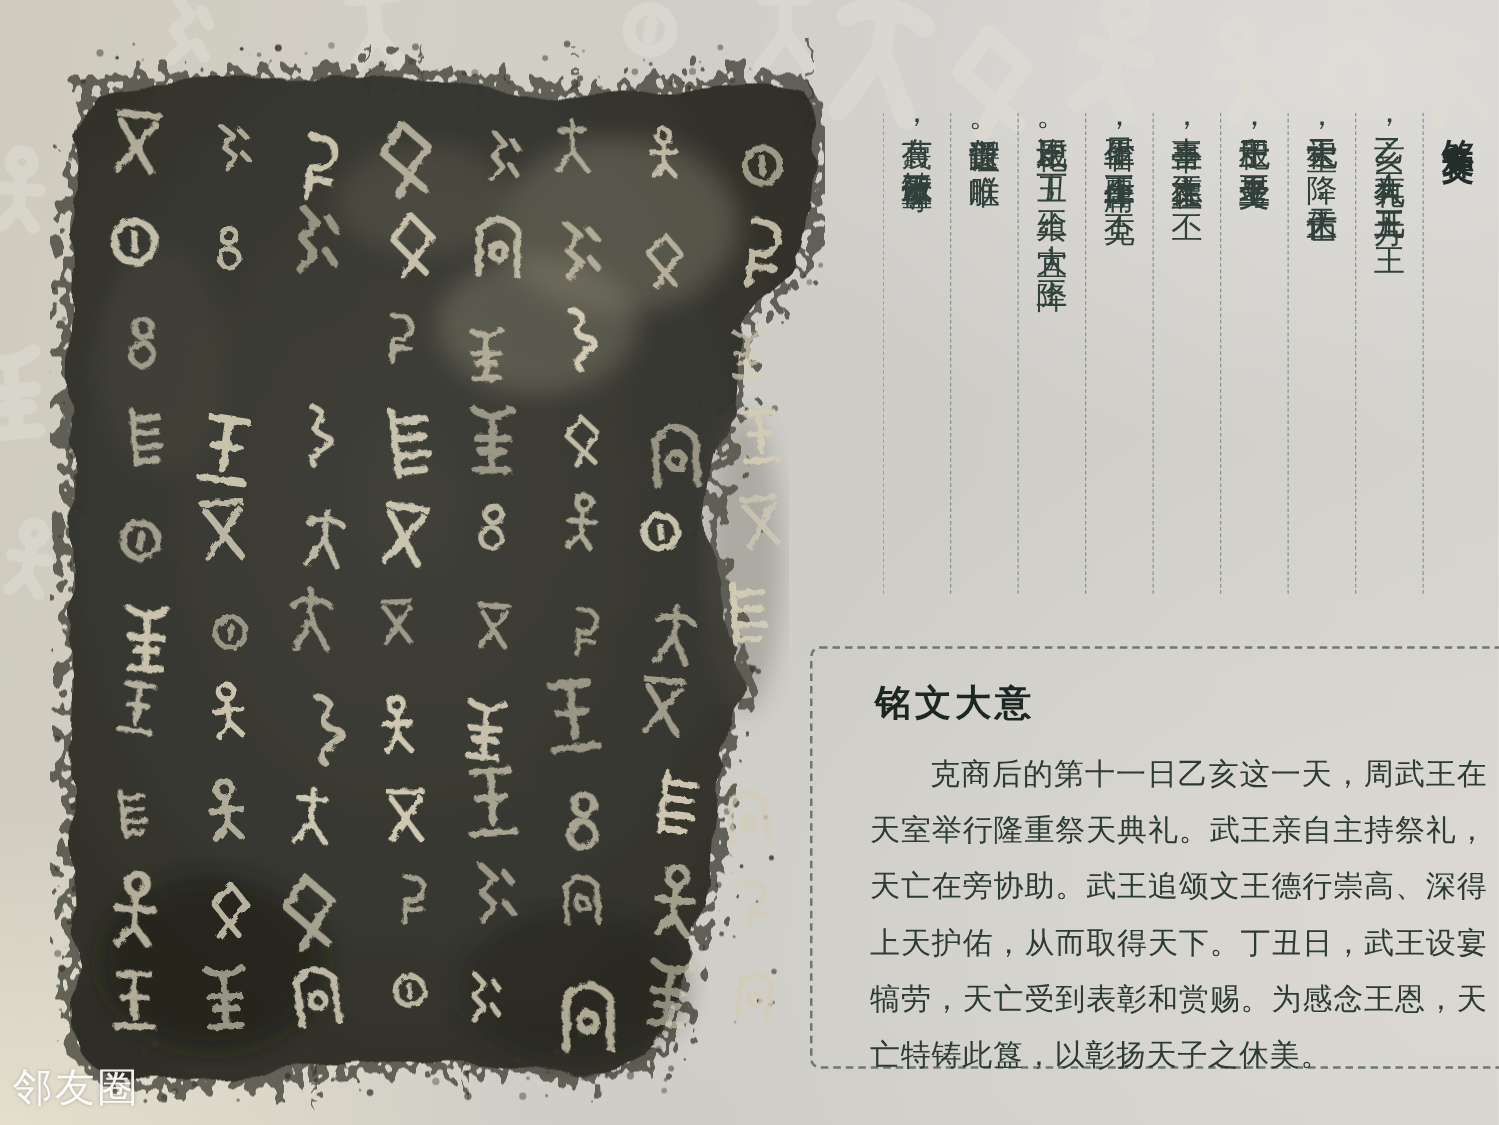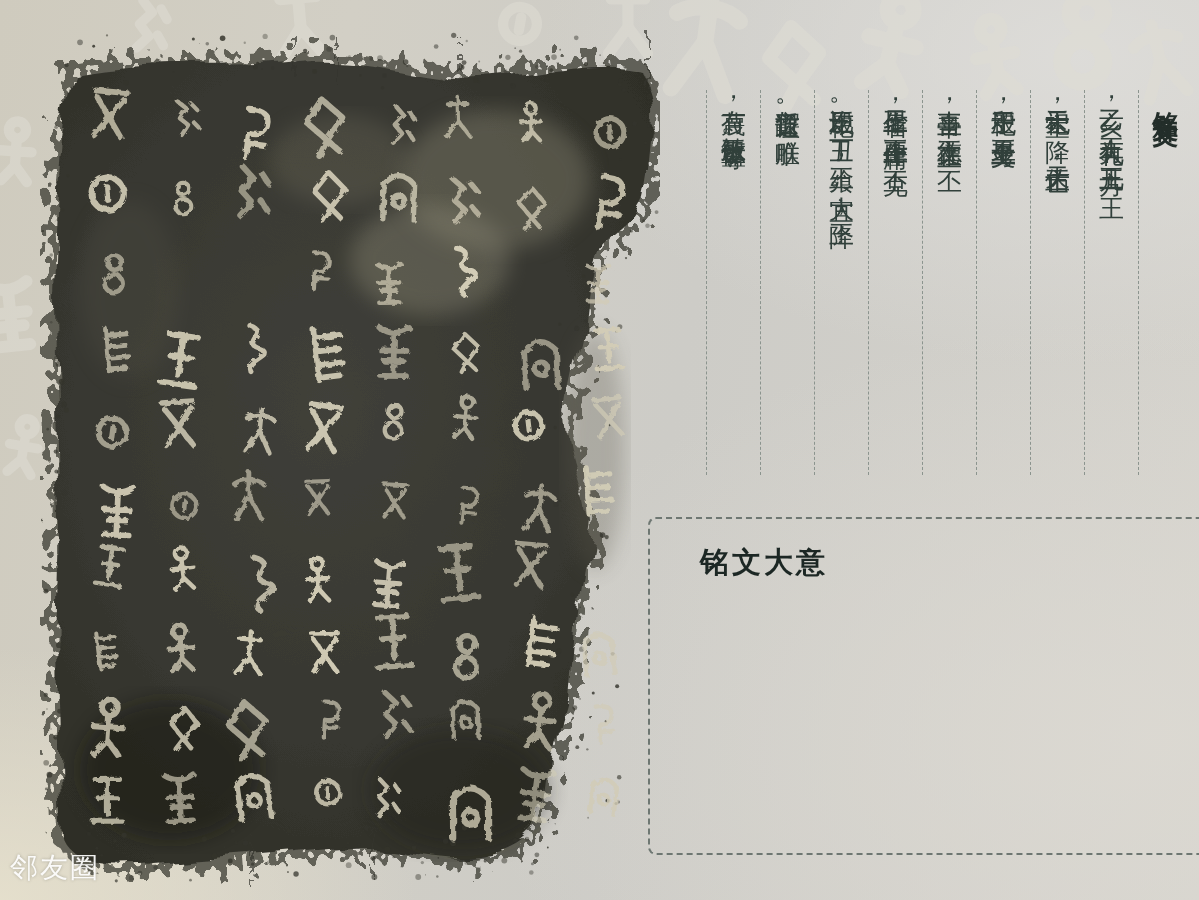--- a/index.html
+++ b/index.html
@@ -25,21 +25,21 @@
   
   .dayi{position:absolute;left:648px;top:517px;width:572px;height:338px;z-index:2;
         border:2px dashed #6e7772;border-radius:8px;box-sizing:border-box;}
   .dayi h2{margin:24px 0 0 50px;font-size:29px;font-weight:700;color:#1c2724;
            letter-spacing:3px;}
   .dayi p{margin:14px 0 0 46px;width:494px;font-size:24px;line-height:45px;
           letter-spacing:.6px;color:#2d3b36;text-indent:2em;text-align:justify;}
   
   .watermark{position:absolute;left:10px;top:849px;z-index:3;
              font-family:"DejaVu Sans","Liberation Sans",sans-serif;
-             font-size:28px;font-weight:500;letter-spacing:2px;
+             font-size:32px;font-weight:500;letter-spacing:2px;
              color:rgba(255,255,255,.93);text-shadow:0 0 3px rgba(60,60,50,.35);}
 </style>
 </head>
 <body>
 
 <div class="stage">
 
   <svg class="ghost-layer" width="1199" height="900" viewBox="0 0 1199 900" aria-hidden="true">
       <g stroke="#dedcd4" fill="none" stroke-width="8" stroke-linecap="round" stroke-linejoin="round" opacity="0.55">
         <path d="M0,-24 L0,0 M-15,-12 C-7,-18 7,-18 15,-12 M0,0 L-13,24 M0,0 L13,24" transform="translate(705,42) rotate(8) scale(2.1)"></path>
@@ -394,16 +394,17 @@
     <div class="col">殷祀于王，丕显考文王，</div>
     <div class="col">事喜上帝，文王德在上，丕</div>
     <div class="col">显王作省，丕肆王作庸，丕克</div>
     <div class="col">讫殷王祀。丁丑，王飨，大宜。王降，</div>
     <div class="col">亡贺爵退让。唯朕</div>
     <div class="col">有蔑，敏啟王休于尊簋。</div>
   </div>
 
   <div class="dayi">
     <h2>铭文大意</h2>
+    <p>克商后的第十一日乙亥这一天，周武王在天室举行隆重祭天典礼。武王亲自主持祭礼，天亡在旁协助。武王追颂文王德行崇高、深得上天护佑，从而取得天下。丁丑日，武王设宴犒劳，天亡受到表彰和赏赐。为感念王恩，天亡特铸此簋，以彰扬天子之休美。</p>
   </div>
 
   <div class="watermark">邻友圈</div>
 </div>
 
 </body></html>

